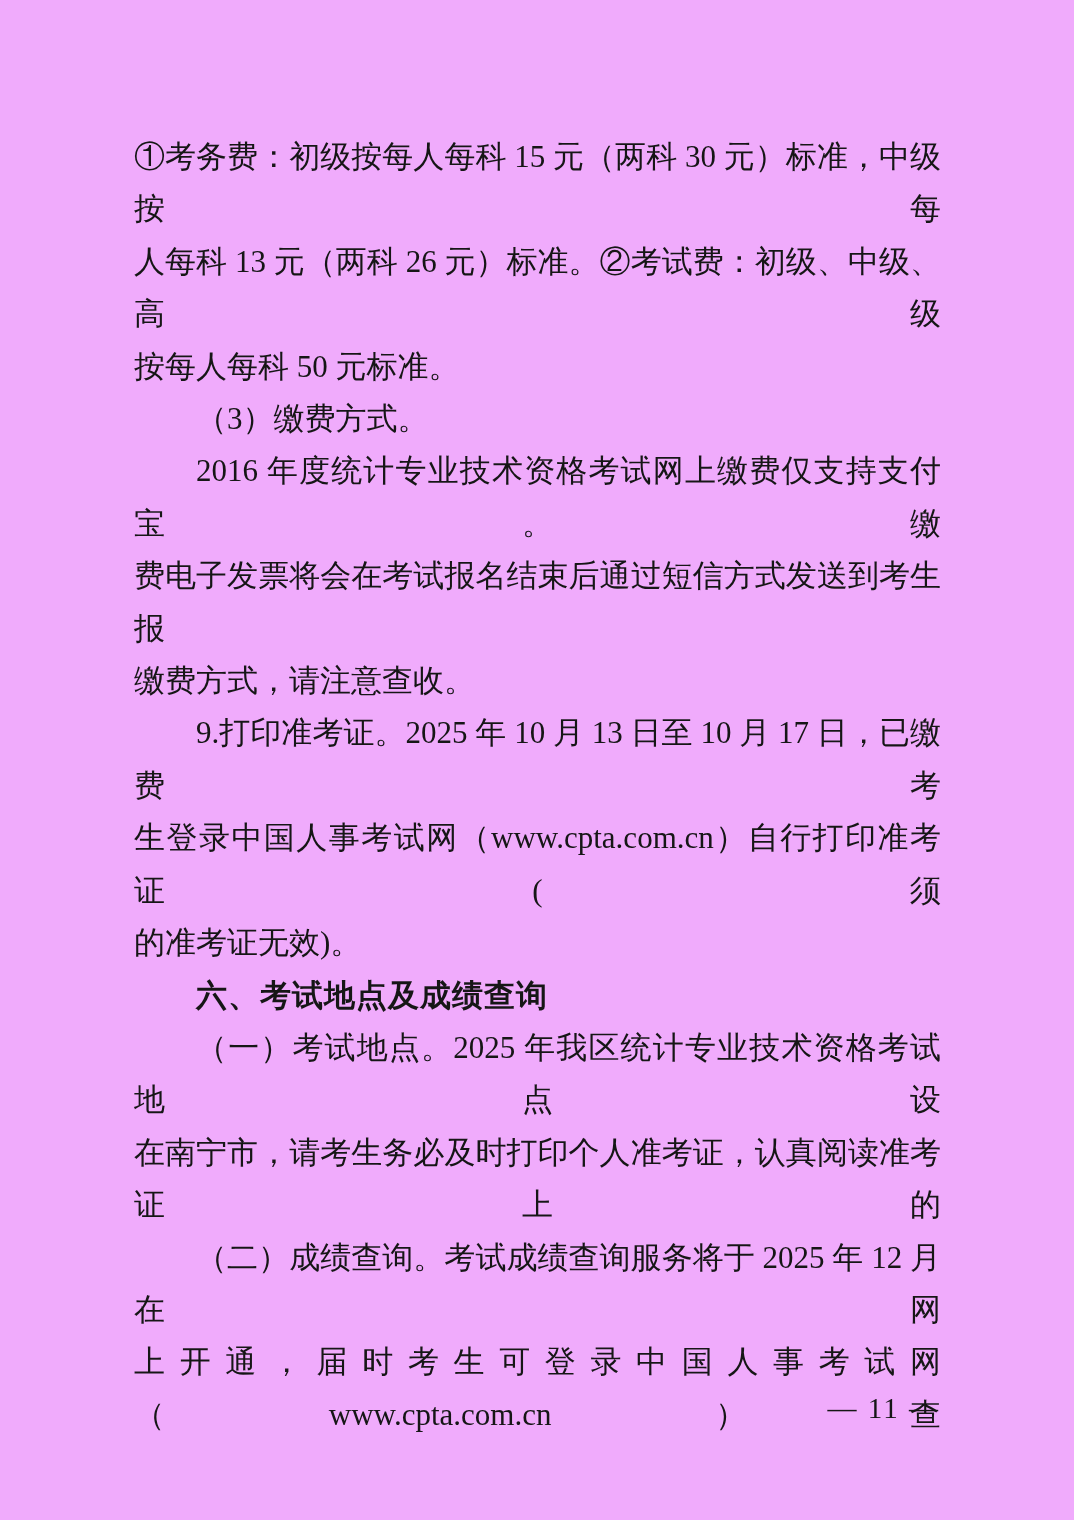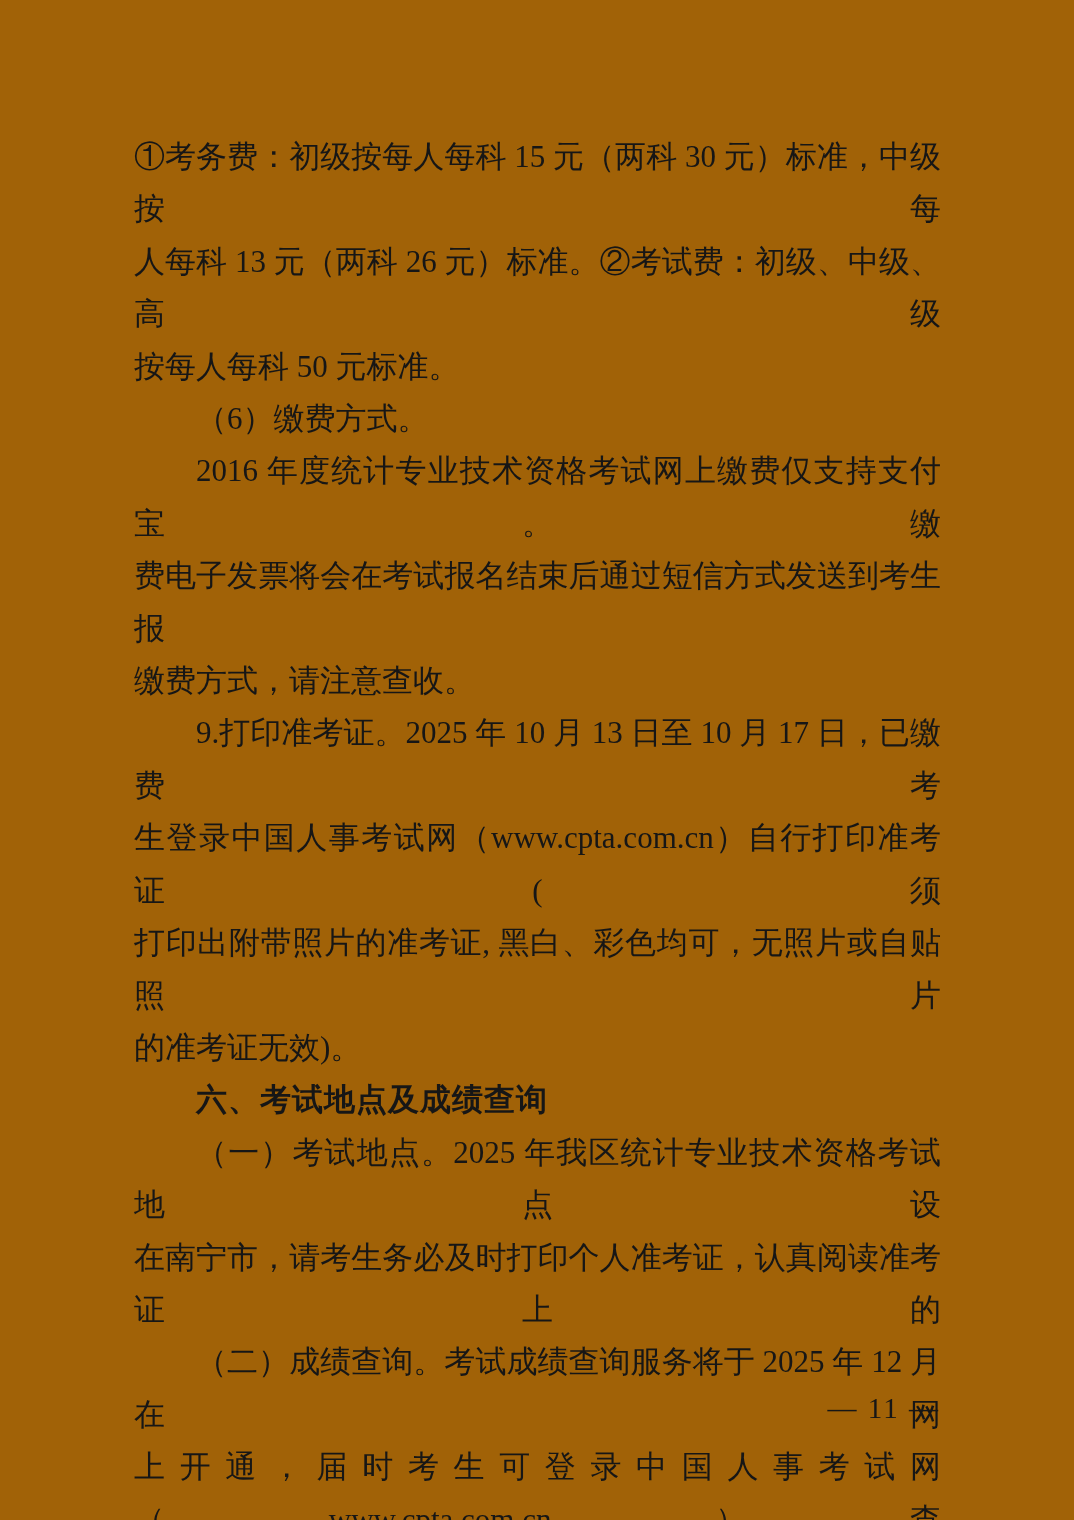--- a/index.html
+++ b/index.html
@@ -1,21 +1,21 @@
 <!DOCTYPE html>
 <html><head>
 <meta charset="utf-8">
 <style>
   html, body { margin: 0; padding: 0; background: #e8e8e8; }
   .page {
     position: relative;
     width: 1074px;
     height: 1520px;
     margin: 0 auto;
-    background: #a16207;
+    background: #f0abfc;
     color: #161616;
     overflow: hidden;
   }
   .doc-body {
     position: absolute;
     left: 134px;
     top: 131px;
     width: 807px;
     font-family: "Liberation Serif", "DejaVu Serif", serif;
     font-size: 31px;
@@ -49,31 +49,30 @@
 <body>
 
 <div class="page">
   <div class="doc-body">
       <div class="paragraph">
         <div class="line j">①考务费：初级按每人每科 15 元（两科 30 元）标准，中级按每</div>
         <div class="line j">人每科 13 元（两科 26 元）标准。②考试费：初级、中级、高级</div>
         <div class="line">按每人每科 50 元标准。</div>
       </div>
       <div class="paragraph">
-        <div class="line indent">（6）缴费方式。</div>
+        <div class="line indent">（3）缴费方式。</div>
       </div>
       <div class="paragraph">
         <div class="line j indent">2016 年度统计专业技术资格考试网上缴费仅支持支付宝。缴</div>
         <div class="line j">费电子发票将会在考试报名结束后通过短信方式发送到考生报</div>
         <div class="line">缴费方式，请注意查收。</div>
       </div>
       <div class="paragraph">
         <div class="line j indent">9.打印准考证。2025 年 10 月 13 日至 10 月 17 日，已缴费考</div>
         <div class="line j">生登录中国人事考试网（www.cpta.com.cn）自行打印准考证(须</div>
-        <div class="line j">打印出附带照片的准考证, 黑白、彩色均可，无照片或自贴照片</div>
         <div class="line">的准考证无效)。</div>
       </div>
       <div class="paragraph heading">
         <div class="line indent">六、考试地点及成绩查询</div>
       </div>
       <div class="paragraph">
         <div class="line j indent">（一）考试地点。2025 年我区统计专业技术资格考试地点设</div>
         <div class="line j">在南宁市，请考生务必及时打印个人准考证，认真阅读准考证上的</div>
       </div>
       <div class="paragraph">

